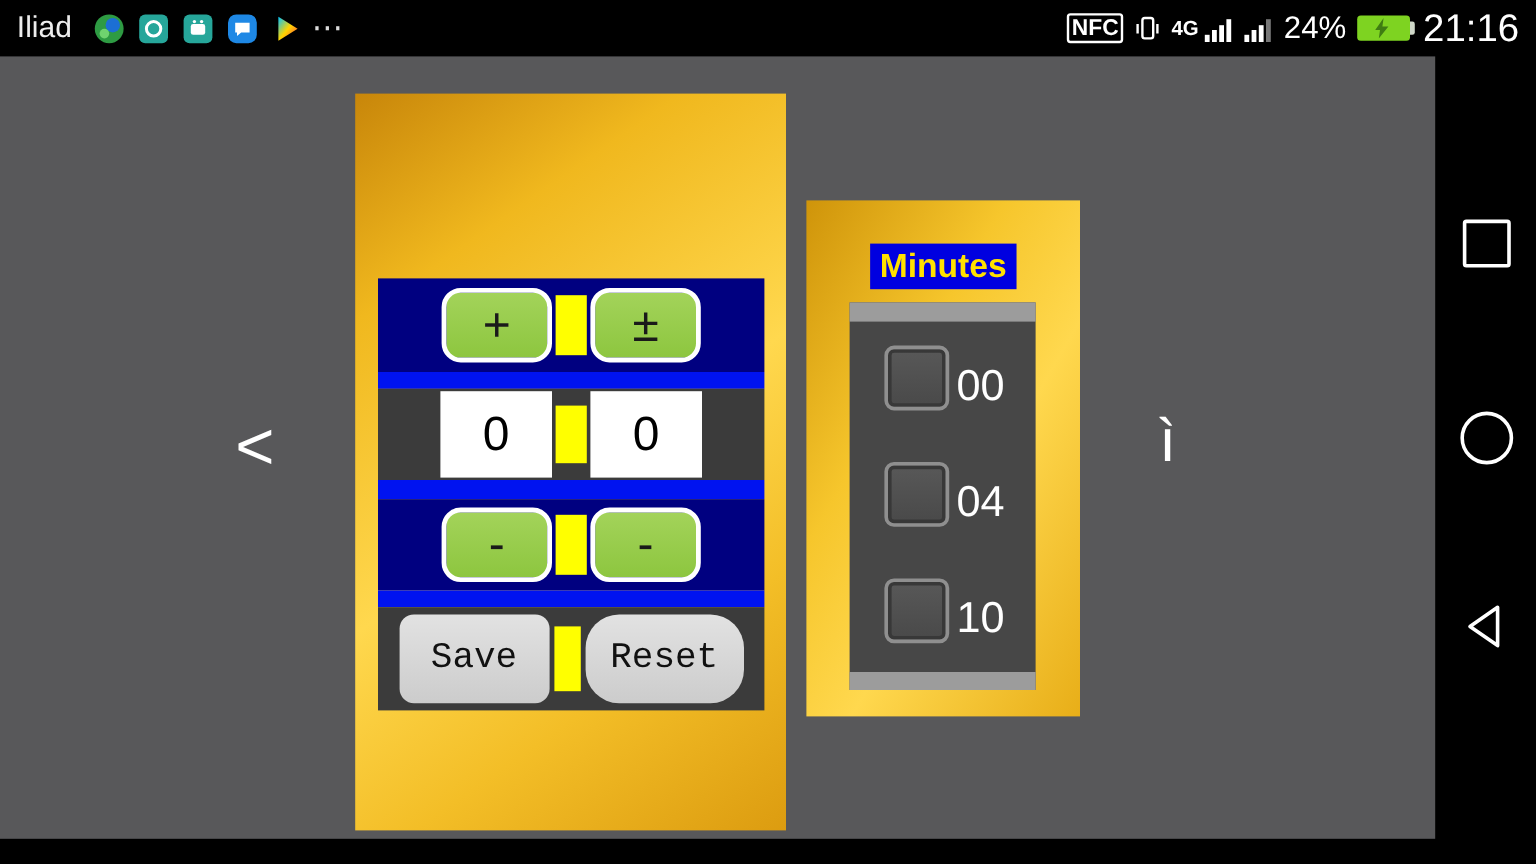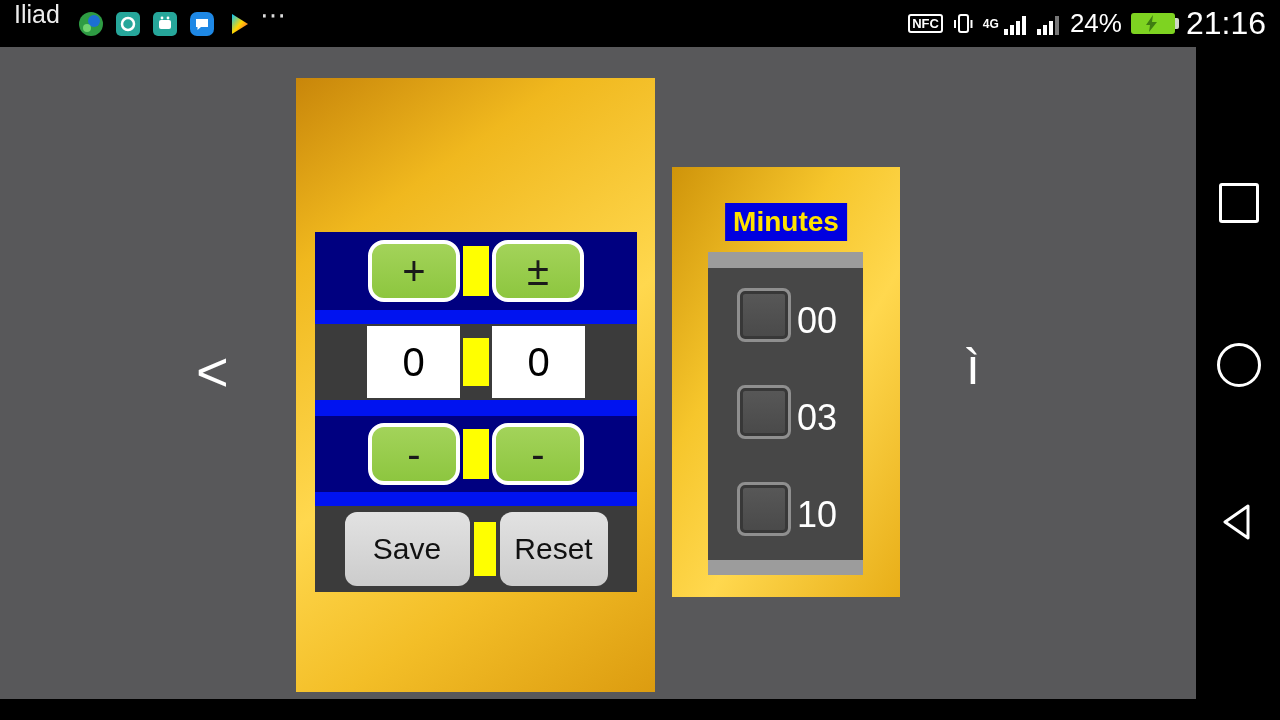--- a/index.html
+++ b/index.html
@@ -1,30 +1,30 @@
 <!DOCTYPE html>
 <html><head>
 <meta charset="utf-8">
 <style>
   html,body { margin:0; padding:0; background:#000; }
   .screen { position:relative; width:1280px; height:720px; background:#58585a;
             font-family:"Liberation Sans", sans-serif; overflow:hidden; }
 
   
   .status-bar { position:absolute; top:0; left:0; width:1280px; height:47px; background:#000;
-                display:flex; padding:0 14px; box-sizing:border-box; color:#fff; z-index:30; }
+                display:flex; align-items:center; padding:0 14px; box-sizing:border-box; color:#fff; z-index:30; }
   .carrier { font-size:25px; color:#ededed; margin-right:18px; }
   .app-icons { display:flex; align-items:center; gap:11px; }
   .app-icon { width:26px; height:26px; display:inline-flex; align-items:center; justify-content:center; }
   .overflow-dots { font-size:26px; color:#ddd; margin-left:8px; letter-spacing:2px; }
   .sb-spacer { flex:1; }
   .sb-right { display:flex; align-items:center; gap:7px; }
-  .nfc-badge { font-size:13px; font-weight:bold; color:#fff; border:2px solid #fff; border-radius:3px;
+  .nfc-badge { font-size:19px; font-weight:bold; color:#fff; border:2px solid #fff; border-radius:3px;
                padding:1px 2px; line-height:1; }
-  .net-label { font-size:12px; font-weight:bold; color:#fff; margin-right:-4px; }
+  .net-label { font-size:17px; font-weight:bold; color:#fff; margin-right:-4px; }
   .battery-pct { font-size:26px; color:#fff; margin:0 2px; }
   .battery { position:relative; width:44px; height:21px; background:#7ed321; border-radius:3px; margin-right:4px; }
   .battery::after { content:""; position:absolute; right:-4px; top:5px; width:4px; height:11px;
                     background:#cfd8c8; border-radius:0 2px 2px 0; }
   .battery .bolt { position:absolute; left:14px; top:2px; }
   .clock { font-size:32px; color:#fff; }
 
   
   .nav-col { position:absolute; top:0; right:0; width:84px; height:720px; background:#000; z-index:20; }
   .nav-square { position:absolute; left:23px; top:183px; width:34px; height:34px;
@@ -52,23 +52,23 @@
   .blue-strip.tall { height:16px; }
   .green-btn { width:92px; height:62px; background:linear-gradient(#a3d35a,#8dc63f);
                border:4px solid #fff; border-radius:16px; box-sizing:border-box;
                display:flex; align-items:center; justify-content:center;
                font-size:40px; color:#1a1a1a; cursor:pointer; }
   .yellow-div { width:26px; height:50px; background:#ffff00; }
   .yellow-div.short { height:48px; }
   .digit-box { width:93px; height:72px; background:#fff; display:flex; align-items:center;
                justify-content:center; font-size:40px; color:#000; }
   .gray-btn { height:74px; background:linear-gradient(#e2e2e2,#cccccc); border-radius:12px;
-              display:flex; align-items:center; justify-content:center; font-size:30px; color:#111; cursor:pointer; }
+              display:flex; align-items:center; justify-content:center; font-size:30px; color:#111; cursor:pointer;font-family:Liberation Mono, monospace; }
   .save-btn { width:125px; }
-  .reset-btn { width:108px; }
+  .reset-btn { width:132px;border-radius:28px; }
   .yellow-div.save { width:22px; height:54px; }
 
   
   .minutes-panel { position:absolute; left:672px; top:167px; width:228px; height:430px;
                    background:linear-gradient(120deg,#cf940a 0%,#f6c62c 35%,#ffd84e 60%,#e8ae18 100%); }
   .minutes-title { top:36px; font-size:28px; }
   .minutes-inner { position:absolute; left:36px; top:85px; width:155px; height:323px; background:#474747; }
   .inner-topbar { position:absolute; top:0; left:0; width:100%; height:16px; background:#9c9c9c; }
   .inner-botbar { position:absolute; bottom:0; left:0; width:100%; height:15px; background:#9c9c9c; }
   .options { position:absolute; top:36px; left:29px; display:flex; flex-direction:column; gap:43px; }
@@ -199,21 +199,21 @@
     <div class="minutes-inner">
       <div class="inner-topbar"></div>
       <div class="inner-botbar"></div>
       <div class="options">
         <div class="option">
           <div class="checkbox"></div>
           <div class="option-label">00</div>
         </div>
         <div class="option">
           <div class="checkbox"></div>
-          <div class="option-label">03</div>
+          <div class="option-label">04</div>
         </div>
         <div class="option">
           <div class="checkbox"></div>
           <div class="option-label">10</div>
         </div>
       </div>
     </div>
   </div>
 
   <div class="left-chevron">&lt;</div>

